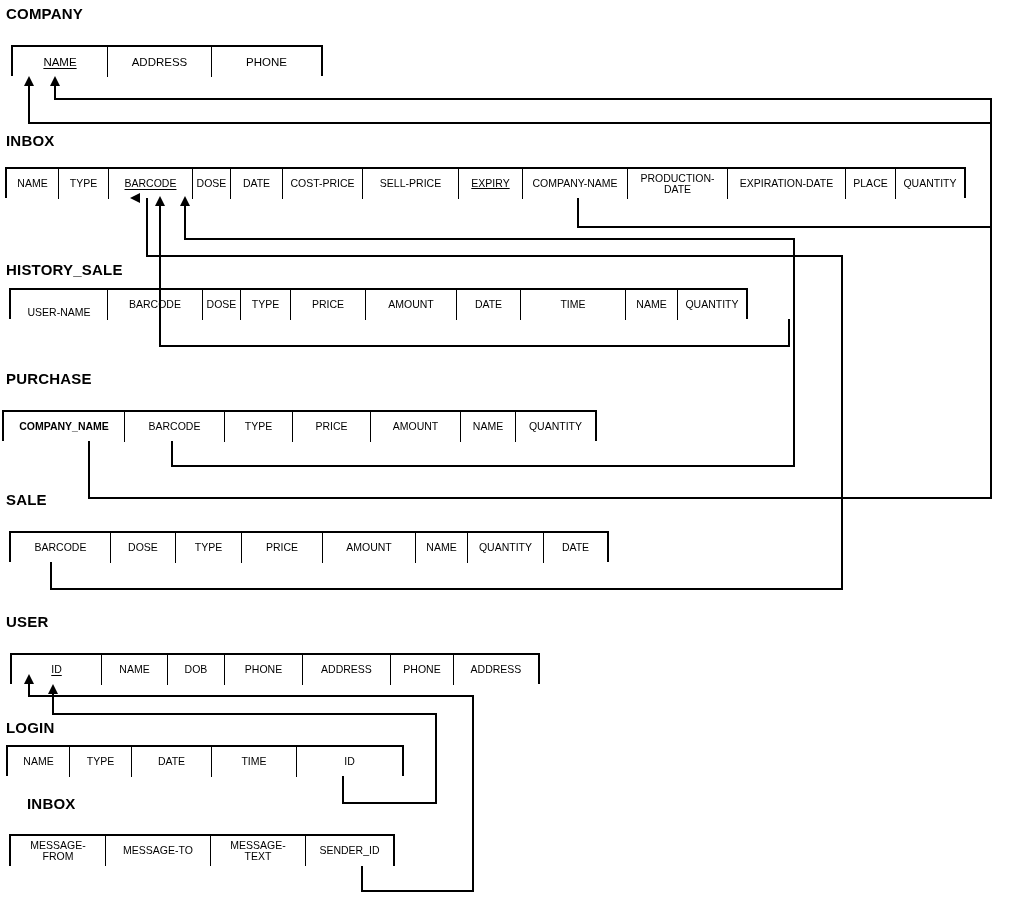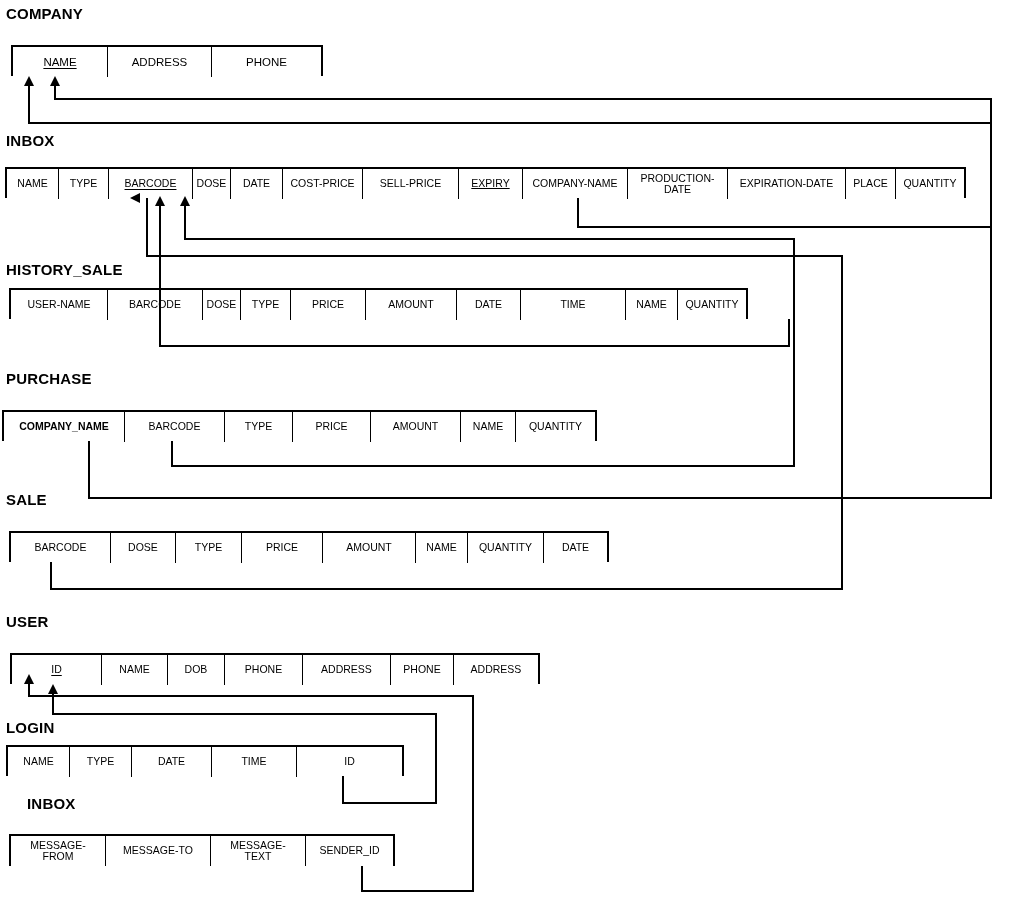--- a/index.html
+++ b/index.html
@@ -118,21 +118,21 @@
     <div class="cell small" style="width:118px;">
       <span>EXPIRATION-DATE</span></div>
     <div class="cell small" style="width:50px;">
       <span>PLACE</span></div>
     <div class="cell small" style="width:68px;">
       <span>QUANTITY</span></div>
   </div>
 
   <div class="tbl-title" style="left:6px;top:262px;">HISTORY_SALE</div>
   <div class="tbl" style="left:9px;top:288px;height:31px;">
-    <div class="cell small" style="width:97px;">
+    <div class="cell small" style="width:97px;align-items:flex-end;">
       <span>USER-NAME</span></div>
     <div class="cell small" style="width:95px;">
       <span>BARCODE</span></div>
     <div class="cell small" style="width:38px;">
       <span>DOSE</span></div>
     <div class="cell small" style="width:50px;">
       <span>TYPE</span></div>
     <div class="cell small" style="width:75px;">
       <span>PRICE</span></div>
     <div class="cell small" style="width:91px;">

